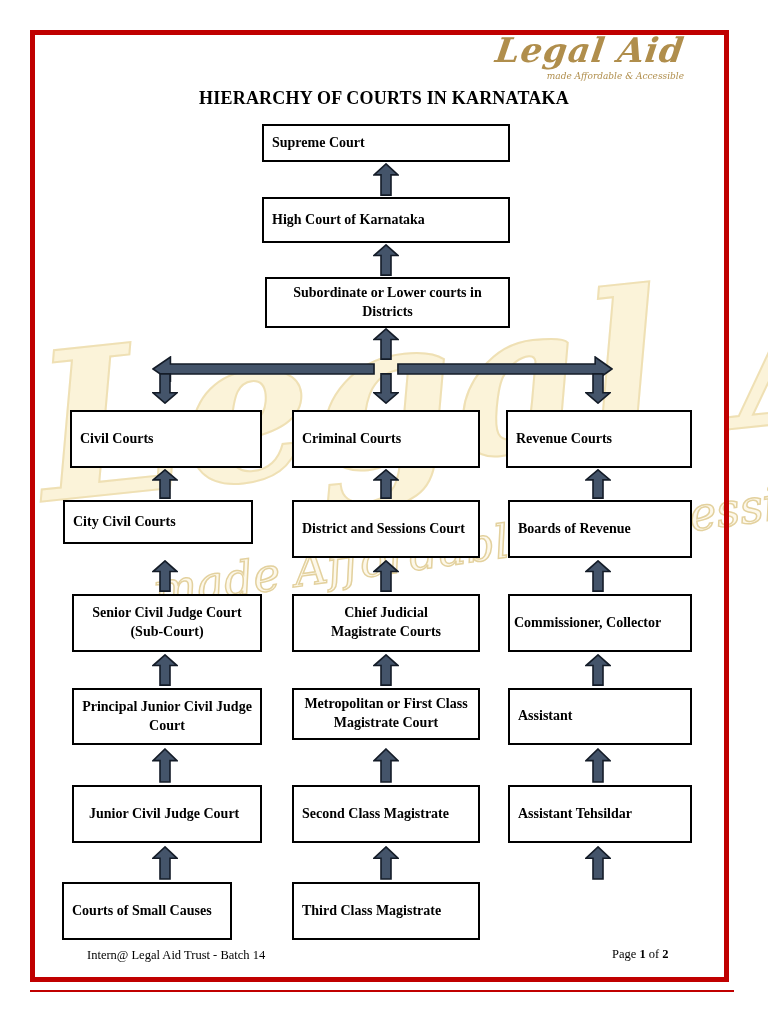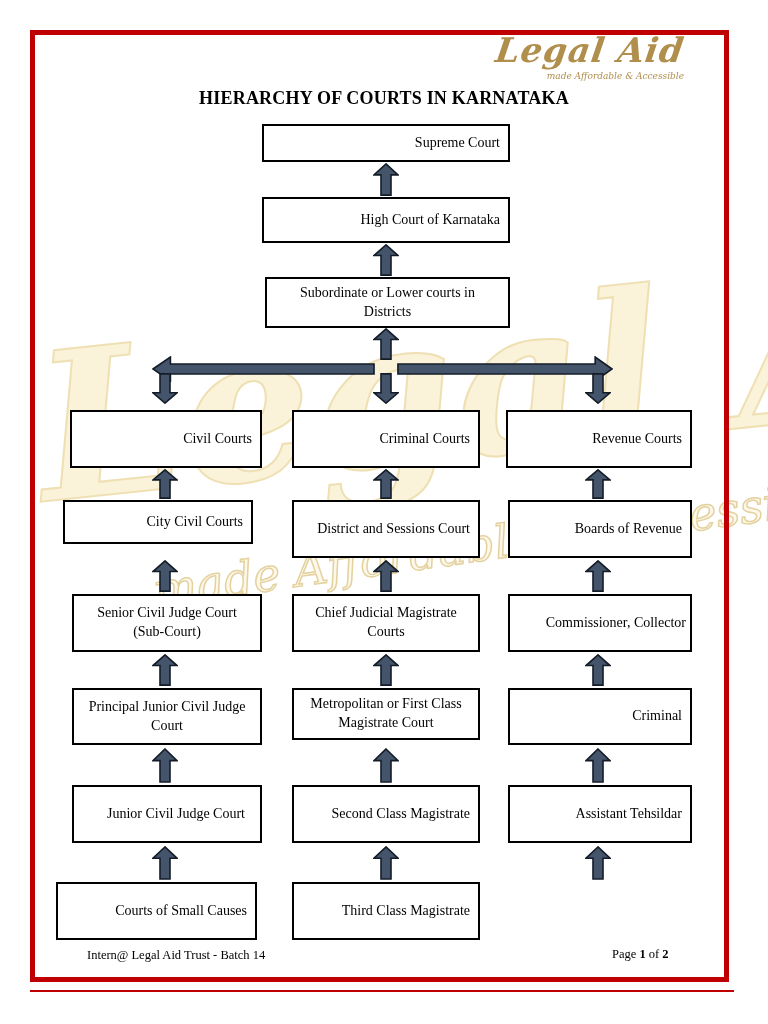--- a/index.html
+++ b/index.html
@@ -42,22 +42,22 @@
   }
   .wm-tagline{
     position:absolute;left:150px;top:515px;z-index:0;
     font-family:"DejaVu Serif", serif;font-style:italic;font-size:46px;
     color:rgba(251,243,217,.55);-webkit-text-stroke:1.5px #E3D19E;
     transform:rotate(-8deg);white-space:nowrap;
   }
   
   .abox{
     position:absolute;background:#fff;border:2px solid #000;box-sizing:border-box;
-    display:flex;align-items:center;justify-content:flex-end;text-align:center;
-    font-weight:normal;font-size:14px;line-height:1.35;padding:2px 8px;z-index:3;
+    display:flex;align-items:center;justify-content:flex-start;text-align:center;
+    font-weight:bold;font-size:14px;line-height:1.35;padding:2px 8px;z-index:3;
   }
   
   .arrow{position:absolute;z-index:2;overflow:visible;}
   .arrow.down{transform:rotate(180deg);}
   
   .footer-left{
     position:absolute;left:87px;top:947px;font-size:12.5px;line-height:16px;z-index:5;
   }
   .footer-page{
     position:absolute;left:612px;top:947px;font-size:12.5px;z-index:5;
@@ -139,21 +139,21 @@
 </div>
 <div class="abox" style="left:72px;top:594px;width:190px;height:58px">
   <span>Senior Civil Judge Court (Sub-Court)</span>
 </div>
 <div class="abox" style="left:72px;top:688px;width:190px;height:57px">
   <span>Principal Junior Civil Judge Court</span>
 </div>
 <div class="abox" style="left:72px;top:785px;width:190px;height:58px;padding:2px 15px">
   <span>Junior Civil Judge Court</span>
 </div>
-<div class="abox" style="left:56px;top:882px;width:201px;height:58px">
+<div class="abox" style="left:62px;top:882px;width:170px;height:58px">
   <span>Courts of Small Causes</span>
 </div>
 <svg class="arrow" style="left:152px;top:469px;width:26px;height:30px">
     <use href="#arr-v"></use>
   </svg>
 <svg class="arrow" style="left:152px;top:560px;width:26px;height:32px">
     <use href="#arr-v"></use>
   </svg>
 <svg class="arrow" style="left:152px;top:654px;width:26px;height:32px">
     <use href="#arr-v"></use>
@@ -202,21 +202,21 @@
 <div class="abox" style="left:506px;top:410px;width:186px;height:58px">
   <span>Revenue Courts</span>
 </div>
 <div class="abox" style="left:508px;top:500px;width:184px;height:58px">
   <span>Boards of Revenue</span>
 </div>
 <div class="abox" style="left:508px;top:594px;width:184px;height:58px;padding:2px 4px">
   <span>Commissioner, Collector</span>
 </div>
 <div class="abox" style="left:508px;top:688px;width:184px;height:57px">
-  <span>Criminal</span>
+  <span>Assistant</span>
 </div>
 <div class="abox" style="left:508px;top:785px;width:184px;height:58px">
   <span>Assistant Tehsildar</span>
 </div>
 <svg class="arrow" style="left:585px;top:469px;width:26px;height:30px">
     <use href="#arr-v"></use>
   </svg>
 <svg class="arrow" style="left:585px;top:560px;width:26px;height:32px">
     <use href="#arr-v"></use>
   </svg>

